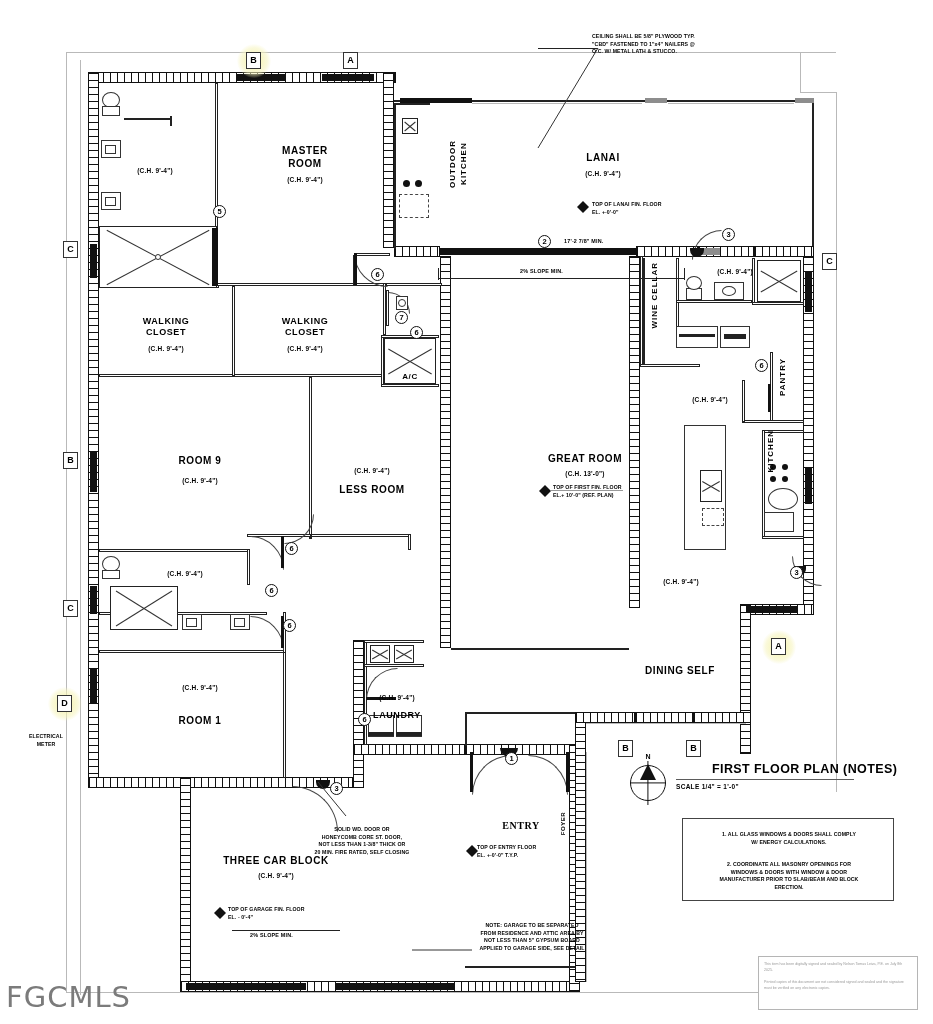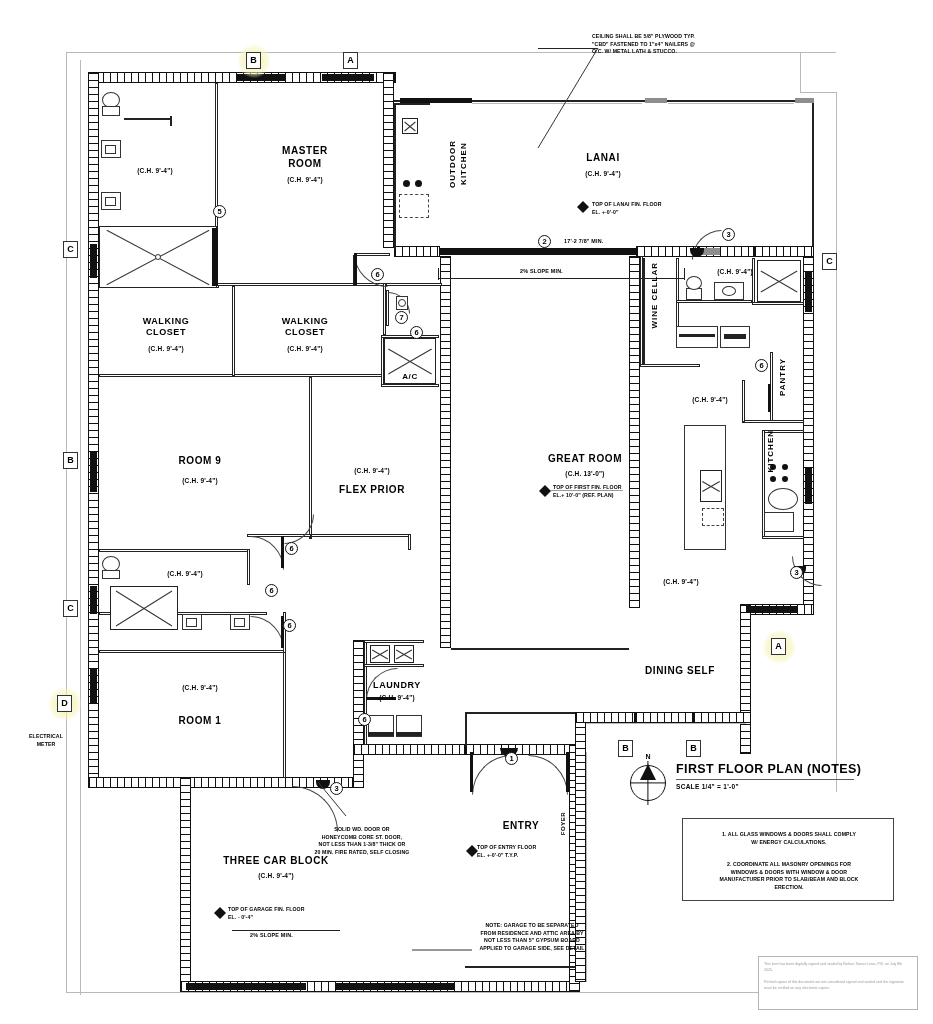--- a/index.html
+++ b/index.html
@@ -513,21 +513,21 @@
   <div class="label" style="left:245px; top:316px; width:120px;">
     <span style="white-space:pre-line;">WALKING
 CLOSET</span>
   </div>
   <div class="ch" style="left:245px; top:345px; width:120px;">(C.H. 9'-4")</div>
 
   <div class="label big" style="left:140px; top:455px; width:120px;">ROOM 9</div>
   <div class="ch" style="left:140px; top:477px; width:120px;">(C.H. 9'-4")</div>
 
   <div class="ch" style="left:322px; top:467px; width:100px;">(C.H. 9'-4")</div>
-  <div class="label big" style="left:322px; top:484px; width:100px;">FLEX PRIOR</div>
+  <div class="label big" style="left:322px; top:484px; width:100px;">LESS ROOM</div>
 
   <div class="ch" style="left:140px; top:684px; width:120px;">(C.H. 9'-4")</div>
   <div class="label big" style="left:140px; top:715px; width:120px;">ROOM 1</div>
 
   <div class="ch" style="left:130px; top:570px; width:110px;">(C.H. 9'-4")</div>
 
   <div class="label big" style="left:500px; top:453px; width:170px;">GREAT  ROOM</div>
   <div class="ch" style="left:500px; top:470px; width:170px;">(C.H. 13'-0")</div>
 
   <div class="label big" style="left:600px; top:665px; width:160px;">DINING  SELF</div>
@@ -539,24 +539,24 @@
 
   <div class="ch" style="left:690px; top:268px; width:90px;">(C.H. 9'-4")</div>
   <div class="ch" style="left:665px; top:396px; width:90px;">(C.H. 9'-4")</div>
 
   <div class="label big" style="left:548px; top:152px; width:110px;">LANAI</div>
   <div class="ch" style="left:548px; top:170px; width:110px;">(C.H. 9'-4")</div>
 
   <div class="vlabel" style="left:448px; top:140px; text-align:center; line-height:1.35; white-space:pre-line;">OUTDOOR
 KITCHEN</div>
 
-  <div class="label" style="left:364px; top:680px; width:66px;">LAUNDRY</div>
+  <div class="label" style="left:364px; top:710px; width:66px;">LAUNDRY</div>
   <div class="ch" style="left:364px; top:694px; width:66px;">(C.H. 9'-4")</div>
 
-  <div class="label big" style="left:465px; top:820px; width:112px;">ENTRY</div>
+  <div class="label big" style="left:465px; top:820px; width:112px;font-family:Liberation Serif, serif;">ENTRY</div>
 
   <div class="label big" style="left:186px; top:855px; width:180px;">THREE CAR BLOCK</div>
   <div class="ch" style="left:186px; top:872px; width:180px;">(C.H. 9'-4")</div>
 
   <div class="label" style="left:385px; top:372px; width:50px; font-size:8px;"></div>
   <div class="label" style="left:385px; top:372px; width:50px; font-size:8px;">A/C</div>
 
   <div class="vlabel" style="left:560px; top:812px; font-size:6px; letter-spacing:.5px;">FOYER</div>
 
   <div class="ch" style="left:470px; top:698px; width:100px;"></div>
@@ -627,35 +627,36 @@
   <div class="bubble" style="left:395px; top:311px;">7</div>
 
   <div class="compass" style="left:630px; top:765px;">
     <div class="c-circle"></div>
     <div class="c-v"></div>
     <div class="c-h"></div>
     <div class="c-n"></div>
     <div class="c-lbl">N</div>
   </div>
 
-  <div class="titleline" id="plan-title" style="left:676px; top:762px;">FIRST FLOOR PLAN (NOTES)</div>
+  <div class="titleline" id="plan-title" style="left:712px; top:762px;">FIRST FLOOR PLAN (NOTES)</div>
   <div class="rule" style="left:676px; top:779px; width:178px;"></div>
   <div class="titleline" id="plan-scale" style="left:676px; top:783px;">SCALE 1/4" = 1'-0"</div>
 
   <div id="notes-box" style="left:682px; top:818px; width:212px; height:83px;">
     <div class="note" style="position:absolute; left:8px; top:12px; width:196px; text-align:center;">1. ALL GLASS WINDOWS &amp; DOORS SHALL COMPLY
 W/ ENERGY CALCULATIONS.</div>
     <div class="note" style="position:absolute; left:8px; top:42px; width:196px; text-align:center;">2. COORDINATE ALL MASONRY OPENINGS FOR
 WINDOWS &amp; DOORS WITH WINDOW &amp; DOOR
 MANUFACTURER PRIOR TO SLAB/BEAM AND BLOCK
 ERECTION.</div>
   </div>
 
   <div id="sig-box" style="left:758px; top:956px; width:160px; height:54px;">
     <div class="sigtext">This item has been digitally signed and sealed by Nelson Tomas Leiva, P.E. on July 8th 2025.
 
 Printed copies of this document are not considered signed and sealed and the signature must be verified on any electronic copies.</div>
   </div>
 
+  <div id="watermark">FGCMLS</div>
 
   <div class="label" style="left:20px; top:668px; font-size:6px; width:20px; transform:rotate(-90deg);"></div>
 
 </div>
 
 </body></html>

